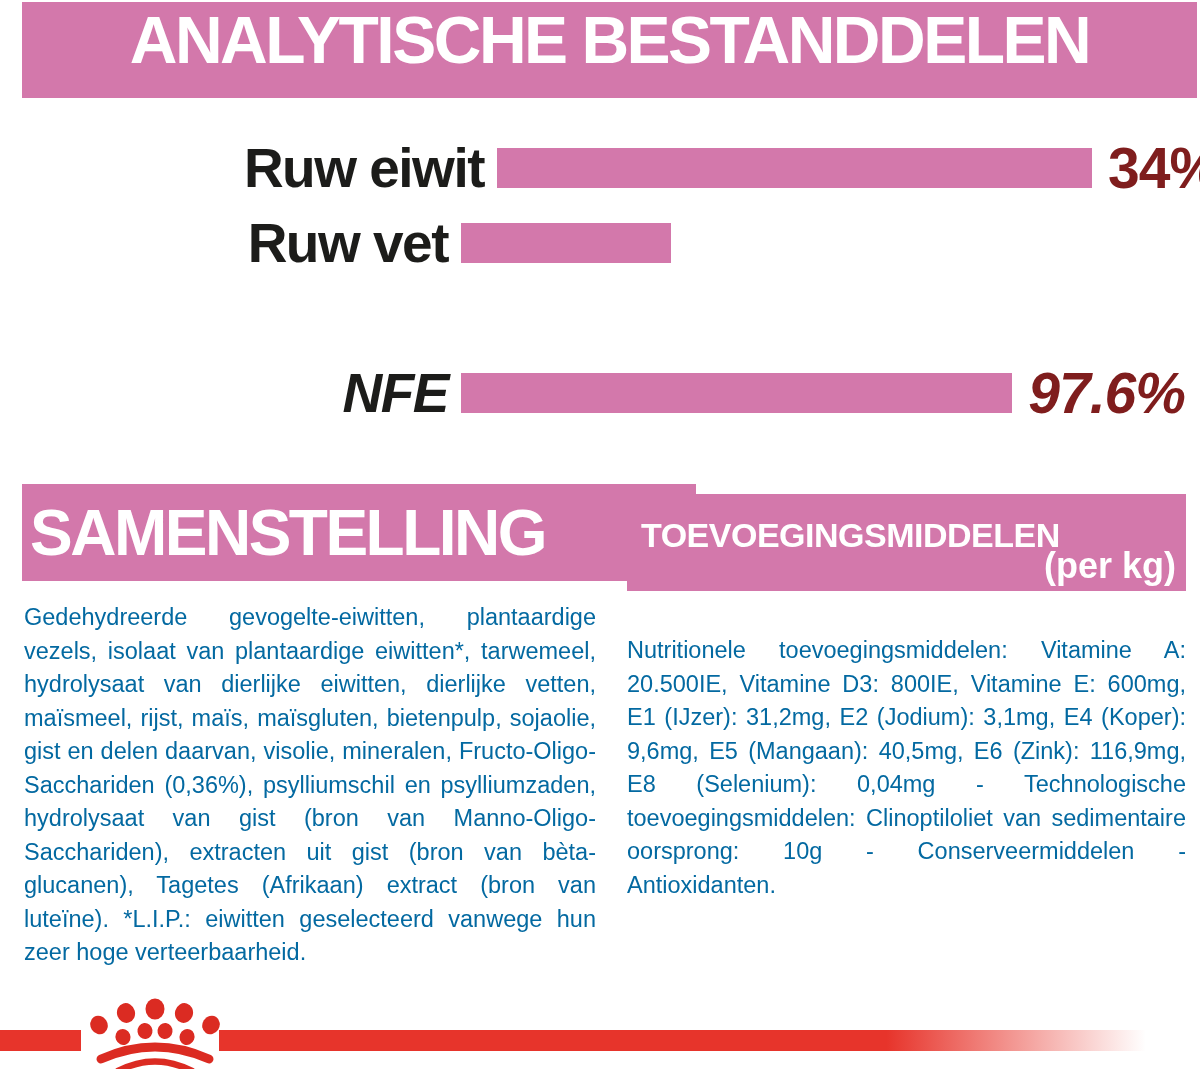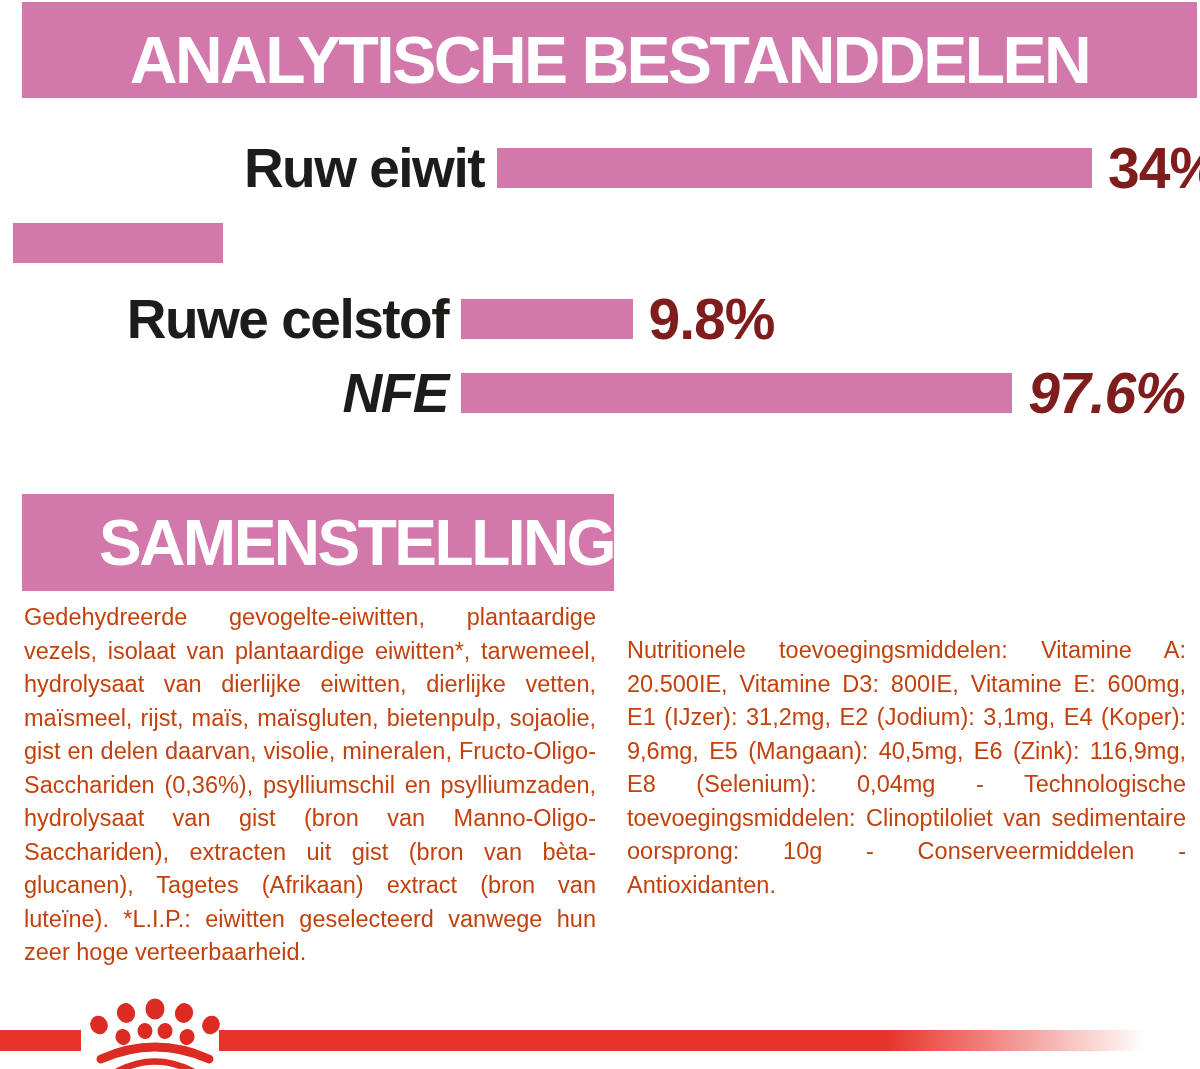--- a/index.html
+++ b/index.html
@@ -6,21 +6,21 @@
   .label-root {
     position:relative; width:1200px; height:1069px;
     background:#ffffff; overflow:hidden;
     font-family:"Liberation Sans", sans-serif;
   }
 
   
   .banner { position:absolute; background:#d378ab; }
   .top-banner {
     left:22px; top:2px; width:1175px; height:96px;
-    display:flex; align-items:flex-end; justify-content:center;
+    display:flex; align-items:flex-start; justify-content:center;
   }
   .top-banner .banner-txt {
     color:#ffffff; font-weight:bold; font-size:66px; letter-spacing:-2.5px;
     white-space:nowrap;
   }
 
   
   .chart { position:absolute; inset:0; }
   .chart-row { position:absolute; left:0; height:64px; display:flex; align-items:center; }
   .chart-label {
@@ -28,43 +28,43 @@
     letter-spacing:-1.5px; color:#1c1c1a; white-space:nowrap;
   }
   .chart-bar { height:40px; background:#d378ab; margin-left:13px; }
   .chart-value {
     margin-left:16px; font-weight:bold; font-size:57px;
     letter-spacing:-1px; color:#7f1d1d; white-space:nowrap;
   }
 
   
   .left-banner {
-    left:22px; top:494px; width:592px; height:97px;
-    display:flex; align-items:center;justify-content:flex-end;
+    left:22px; top:484px; width:674px; height:97px;
+    display:flex; align-items:center;
   }
   .left-banner .banner-txt {
     color:#ffffff; font-weight:bold; font-size:64px; letter-spacing:-2.5px;
     padding-left:8px; white-space:nowrap;
   }
 
   
   .right-banner { left:627px; top:494px; width:559px; height:97px; }
   .additives-title {
     position:absolute; left:14px; top:22px;
     color:#ffffff; font-weight:bold; font-size:34px; letter-spacing:-0.5px;
     white-space:nowrap;
   }
   .additives-sub {
     position:absolute; right:10px; bottom:4px;
     color:#ffffff; font-weight:bold; font-size:36px; white-space:nowrap;
   }
 
   .body-text {
     position:absolute; top:601px; text-align:justify;
-    font-size:23.5px; line-height:33.5px; color:#c2410c;
+    font-size:23.5px; line-height:33.5px; color:#0369a1;
   }
   .left-body  { left:24px;  width:572px; }
   .right-body { left:627px; width:559px;margin-top:33px; }
 
   
   .band-left {
     position:absolute; left:0; top:1030px; width:81px; height:21px;
     background:#e7342b;
   }
   .band-main {
@@ -82,39 +82,39 @@
     <span class="banner-txt">ANALYTISCHE BESTANDDELEN</span>
   </div>
 
   <div class="chart">
       <div class="chart-row" style="top: 136px; margin-left: 36px;">
         <div class="chart-label">Ruw eiwit</div>
         <div class="chart-bar" style="width: 595px; background: rgb(211, 120, 171);"></div>
         <div class="chart-value">34%</div>
       </div>
       <div class="chart-row" style="top: 211px;">
+        <div class="chart-label">Ruw vet</div>
         <div class="chart-bar" style="width: 210px; background: rgb(211, 120, 171);"></div>
-      </div>
-      <div class="chart-row" style="top: 287px;">
-        <div class="chart-label">Ruwe celstof</div>
-        <div class="chart-bar" style="width: 171.5px; background: rgb(211, 120, 171);"></div>
-        <div class="chart-value">9.8%</div>
       </div>
       <div class="chart-row" style="top: 361px; font-style: italic;">
         <div class="chart-label">NFE</div>
         <div class="chart-bar" style="width: 551.25px; background: rgb(211, 120, 171);"></div>
         <div class="chart-value">97.6%</div>
       </div>
     </div>
 
   <div class="banner left-banner">
     <span class="banner-txt">SAMENSTELLING</span>
   </div>
   <div class="body-text left-body">Gedehydreerde gevogelte-eiwitten, plantaardige vezels, isolaat van plantaardige eiwitten*, tarwemeel, hydrolysaat van dierlijke eiwitten, dierlijke vetten, maïsmeel, rijst, maïs, maïsgluten, bietenpulp, sojaolie, gist en delen daarvan, visolie, mineralen, Fructo-Oligo-Sacchariden (0,36%), psylliumschil en psylliumzaden, hydrolysaat van gist (bron van Manno-Oligo-Sacchariden), extracten uit gist (bron van bèta-glucanen), Tagetes (Afrikaan) extract (bron van luteïne). *L.I.P.: eiwitten geselecteerd vanwege hun zeer hoge verteerbaarheid.</div>
 
+  <div class="banner right-banner">
+    <span class="additives-title">TOEVOEGINGSMIDDELEN</span>
+    <span class="additives-sub">(per kg)</span>
+  </div>
   <div class="body-text right-body">Nutritionele toevoegingsmiddelen: Vitamine A: 20.500IE, Vitamine D3: 800IE, Vitamine E: 600mg, E1 (IJzer): 31,2mg, E2 (Jodium): 3,1mg, E4 (Koper): 9,6mg, E5 (Mangaan): 40,5mg, E6 (Zink): 116,9mg, E8 (Selenium): 0,04mg - Technologische toevoegingsmiddelen: Clinoptiloliet van sedimentaire oorsprong: 10g - Conserveermiddelen - Antioxidanten.</div>
 
   <div class="band-left"></div>
   <div class="band-main"></div>
   <svg class="crown-logo" viewBox="0 0 140 80" xmlns="http://www.w3.org/2000/svg">
     <g fill="#db2b22">
       <ellipse cx="14" cy="31" rx="8.5" ry="9.5" transform="rotate(-33 14 31)"></ellipse>
       <ellipse cx="41" cy="19" rx="9" ry="10" transform="rotate(-16 41 19)"></ellipse>
       <ellipse cx="70" cy="15" rx="9.5" ry="10.5"></ellipse>
       <ellipse cx="99" cy="19" rx="9" ry="10" transform="rotate(16 99 19)"></ellipse>

